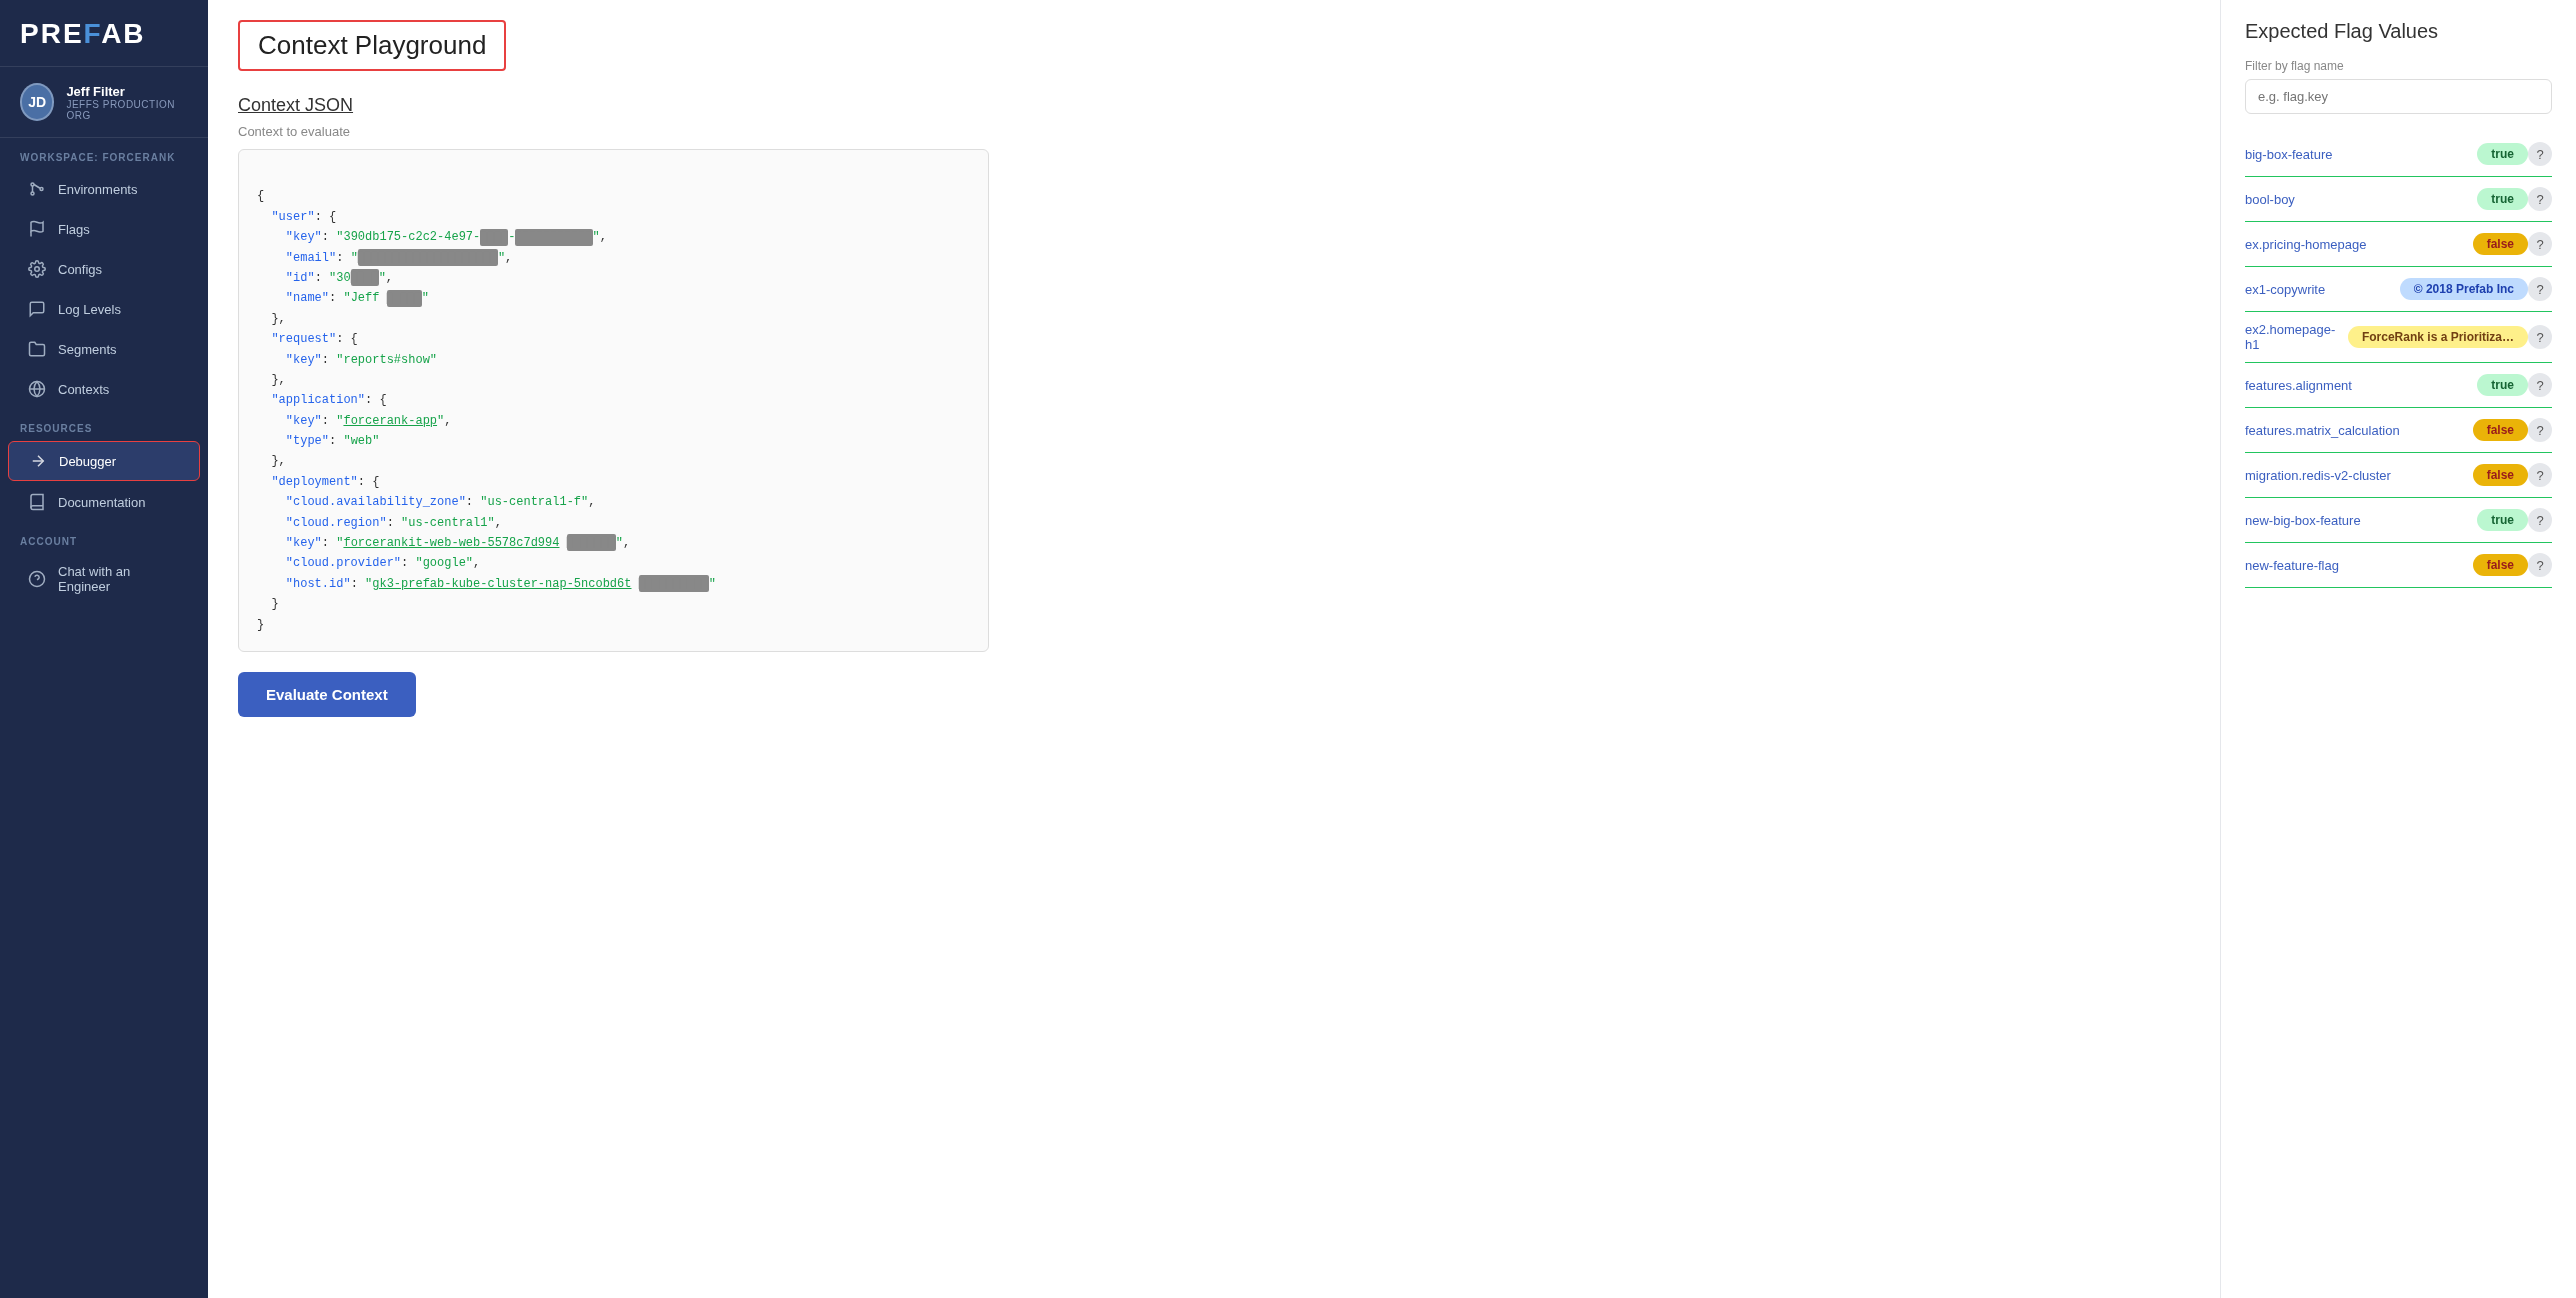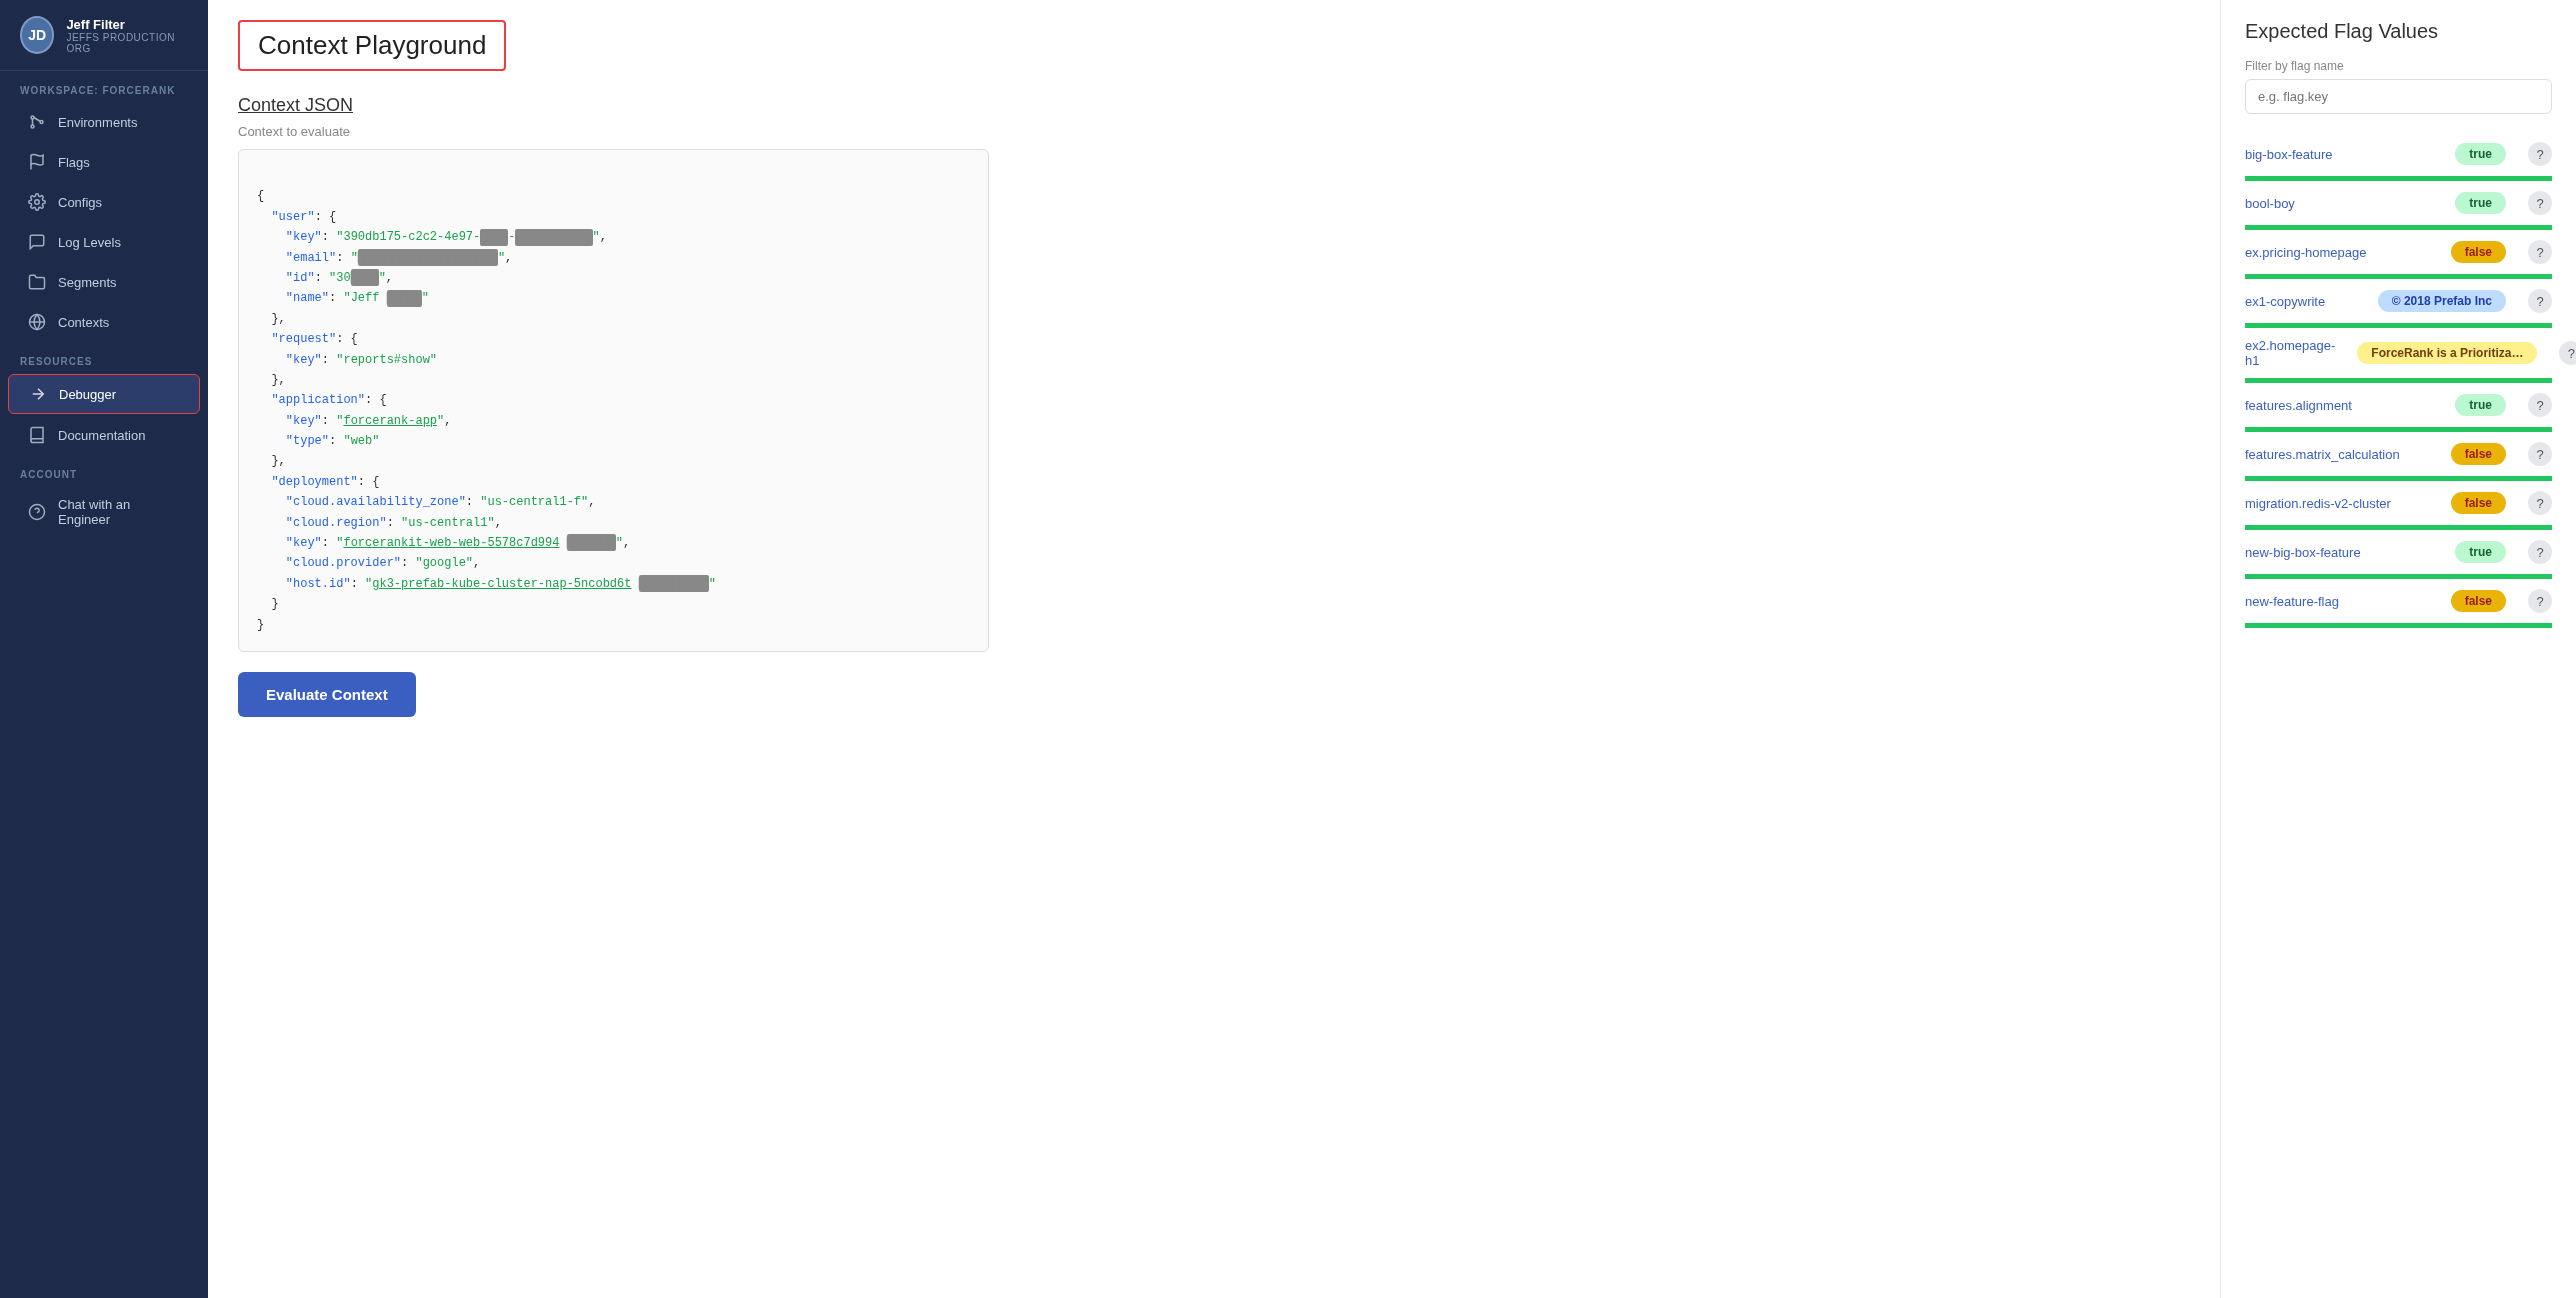--- a/index.html
+++ b/index.html
@@ -195,23 +195,23 @@
       padding: 9px 12px;
       font-size: 13px;
       color: #aaa;
       margin-bottom: 18px;
       outline: none;
     }
     .flag-list { display: flex; flex-direction: column; gap: 0; }
     .flag-row {
       display: flex;
       align-items: center;
-      gap: 22px;
+      gap: 0;
       padding: 10px 0;
-      border-bottom: 5px solid #22c55e;
+      border-bottom: 1px solid #22c55e;
     }
     .flag-name {
       flex: 1;
       font-size: 13px;
       color: #3b5fc0;
       font-weight: 500;
     }
     .badge {
       padding: 4px 14px;
       border-radius: 987px;
@@ -232,20 +232,23 @@
       display: flex; align-items: center; justify-content: center;
       font-size: 13px;
       cursor: pointer;
       flex-shrink: 0;
     }
   </style>
 </head>
 <body>
 
 <div class="sidebar">
+  <div class="sidebar-logo">
+    <div class="logo-text">PRE<span>F</span>AB</div>
+  </div>
 
   <div class="user-section">
     <div class="avatar">JD</div>
     <div class="user-info">
       <span class="user-name">Jeff Filter</span>
       <span class="user-org">JEFFS PRODUCTION ORG</span>
     </div>
   </div>
 
   <div class="workspace-label">WORKSPACE: FORCERANK</div>

